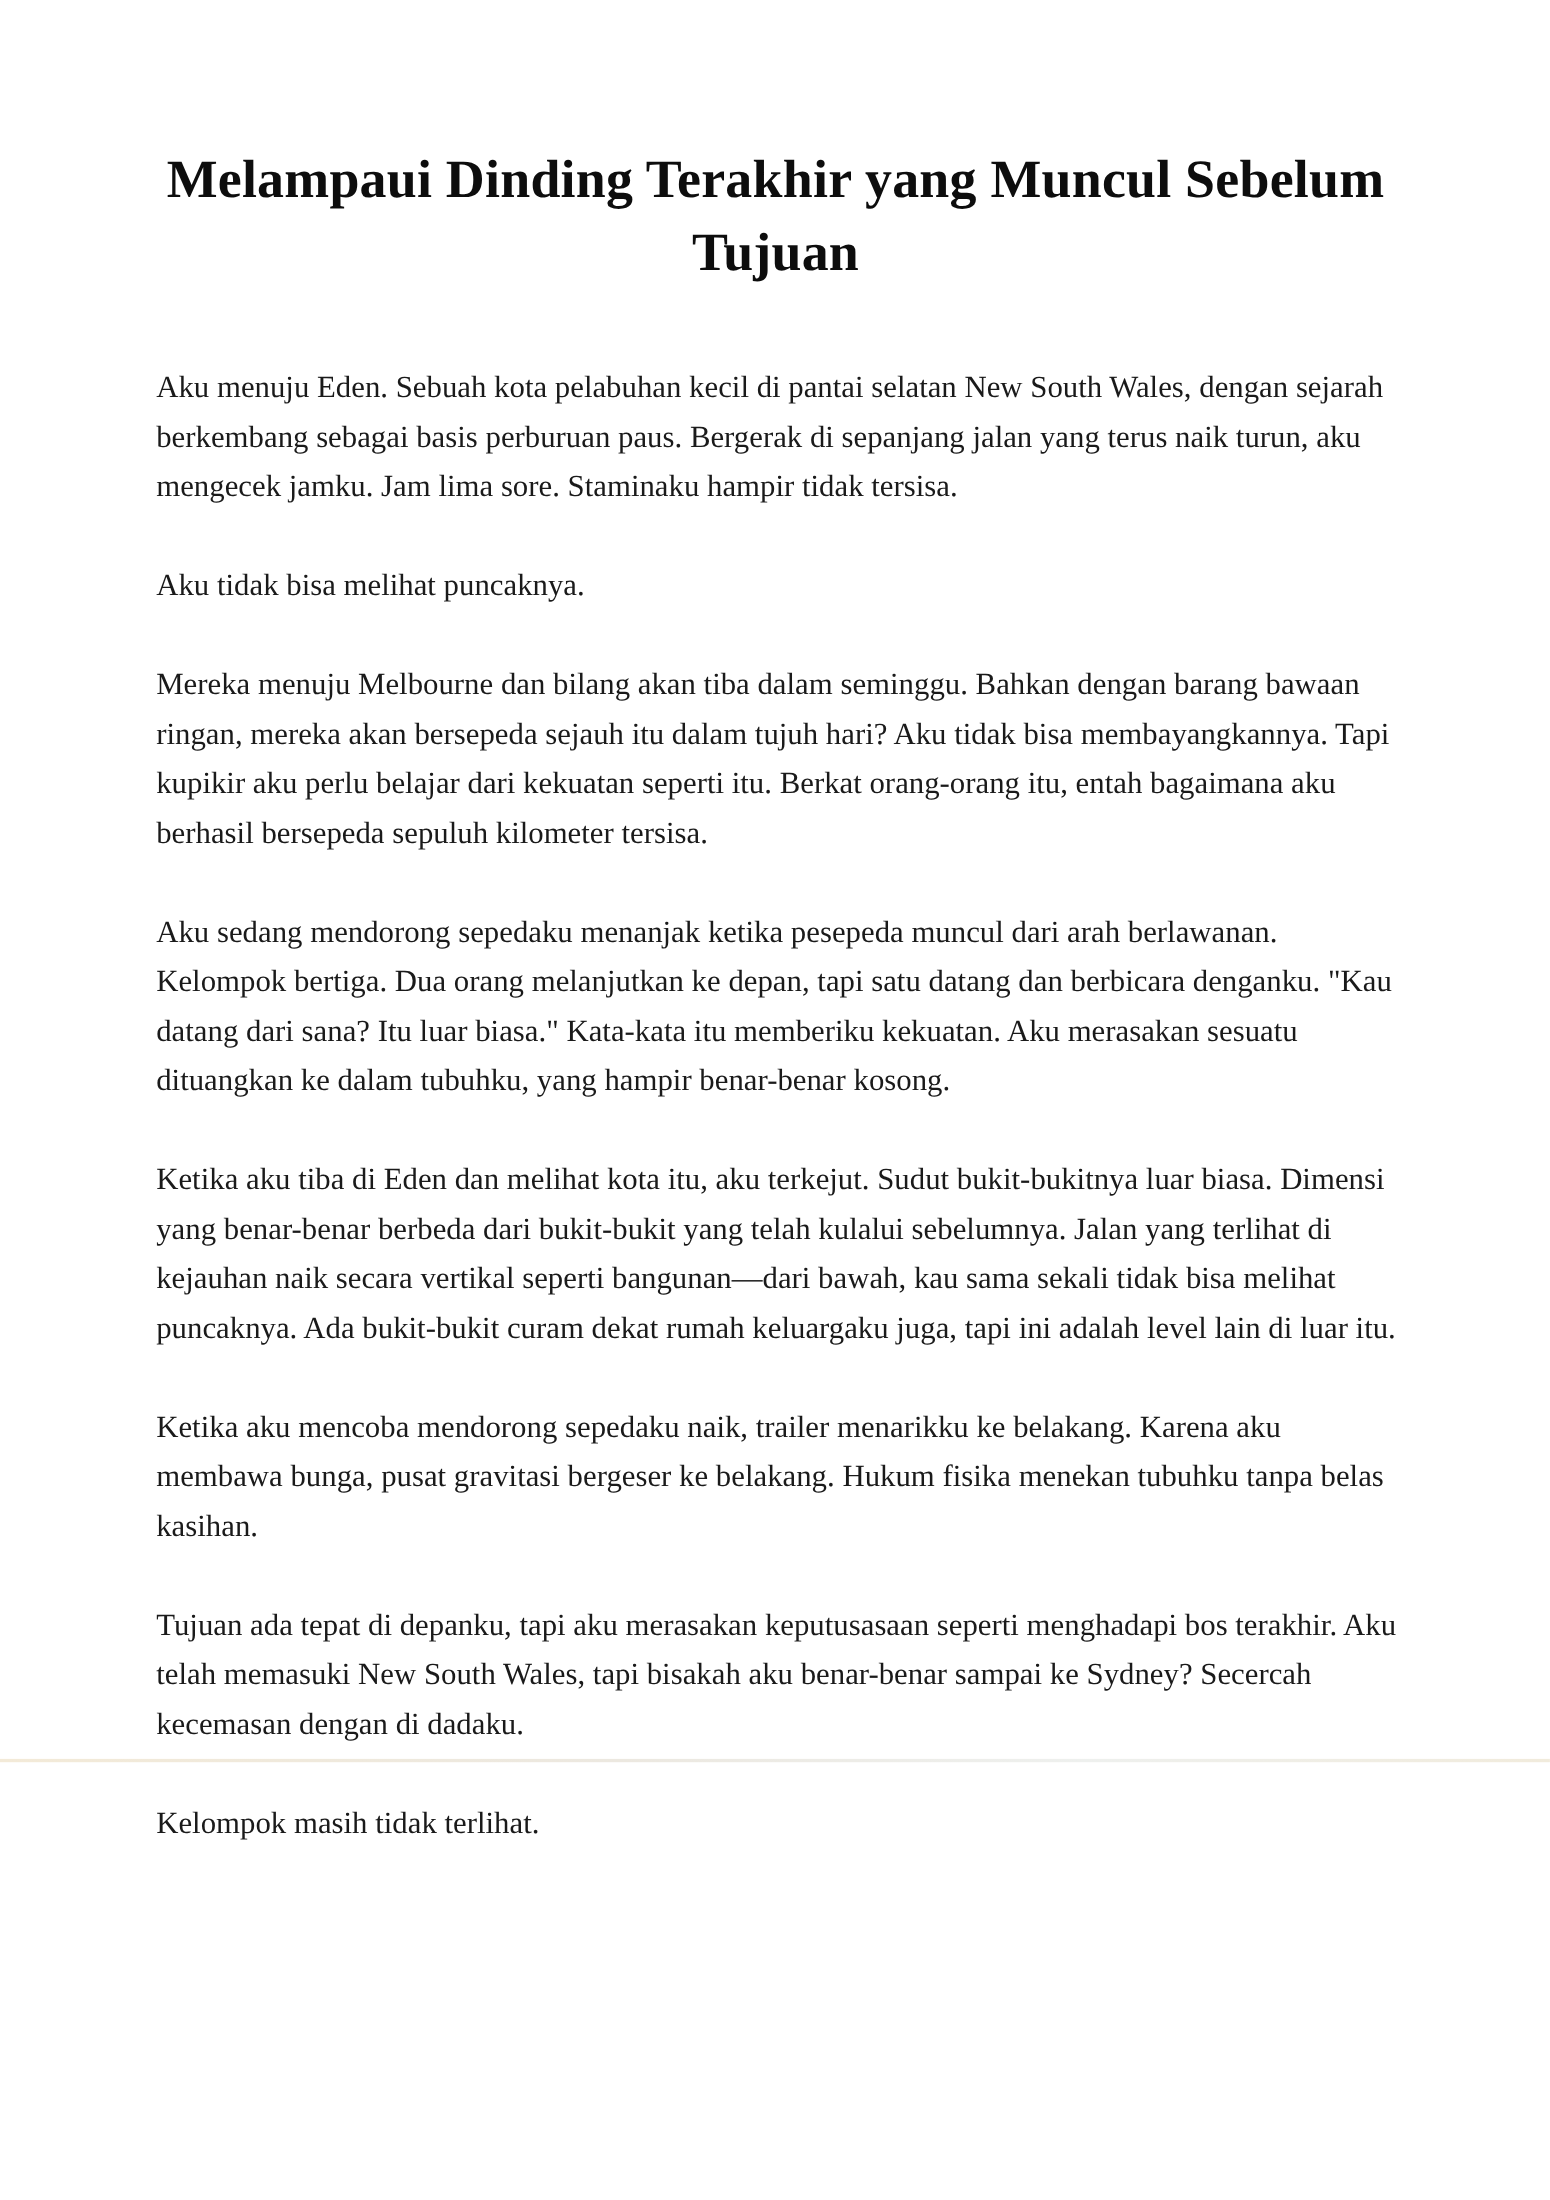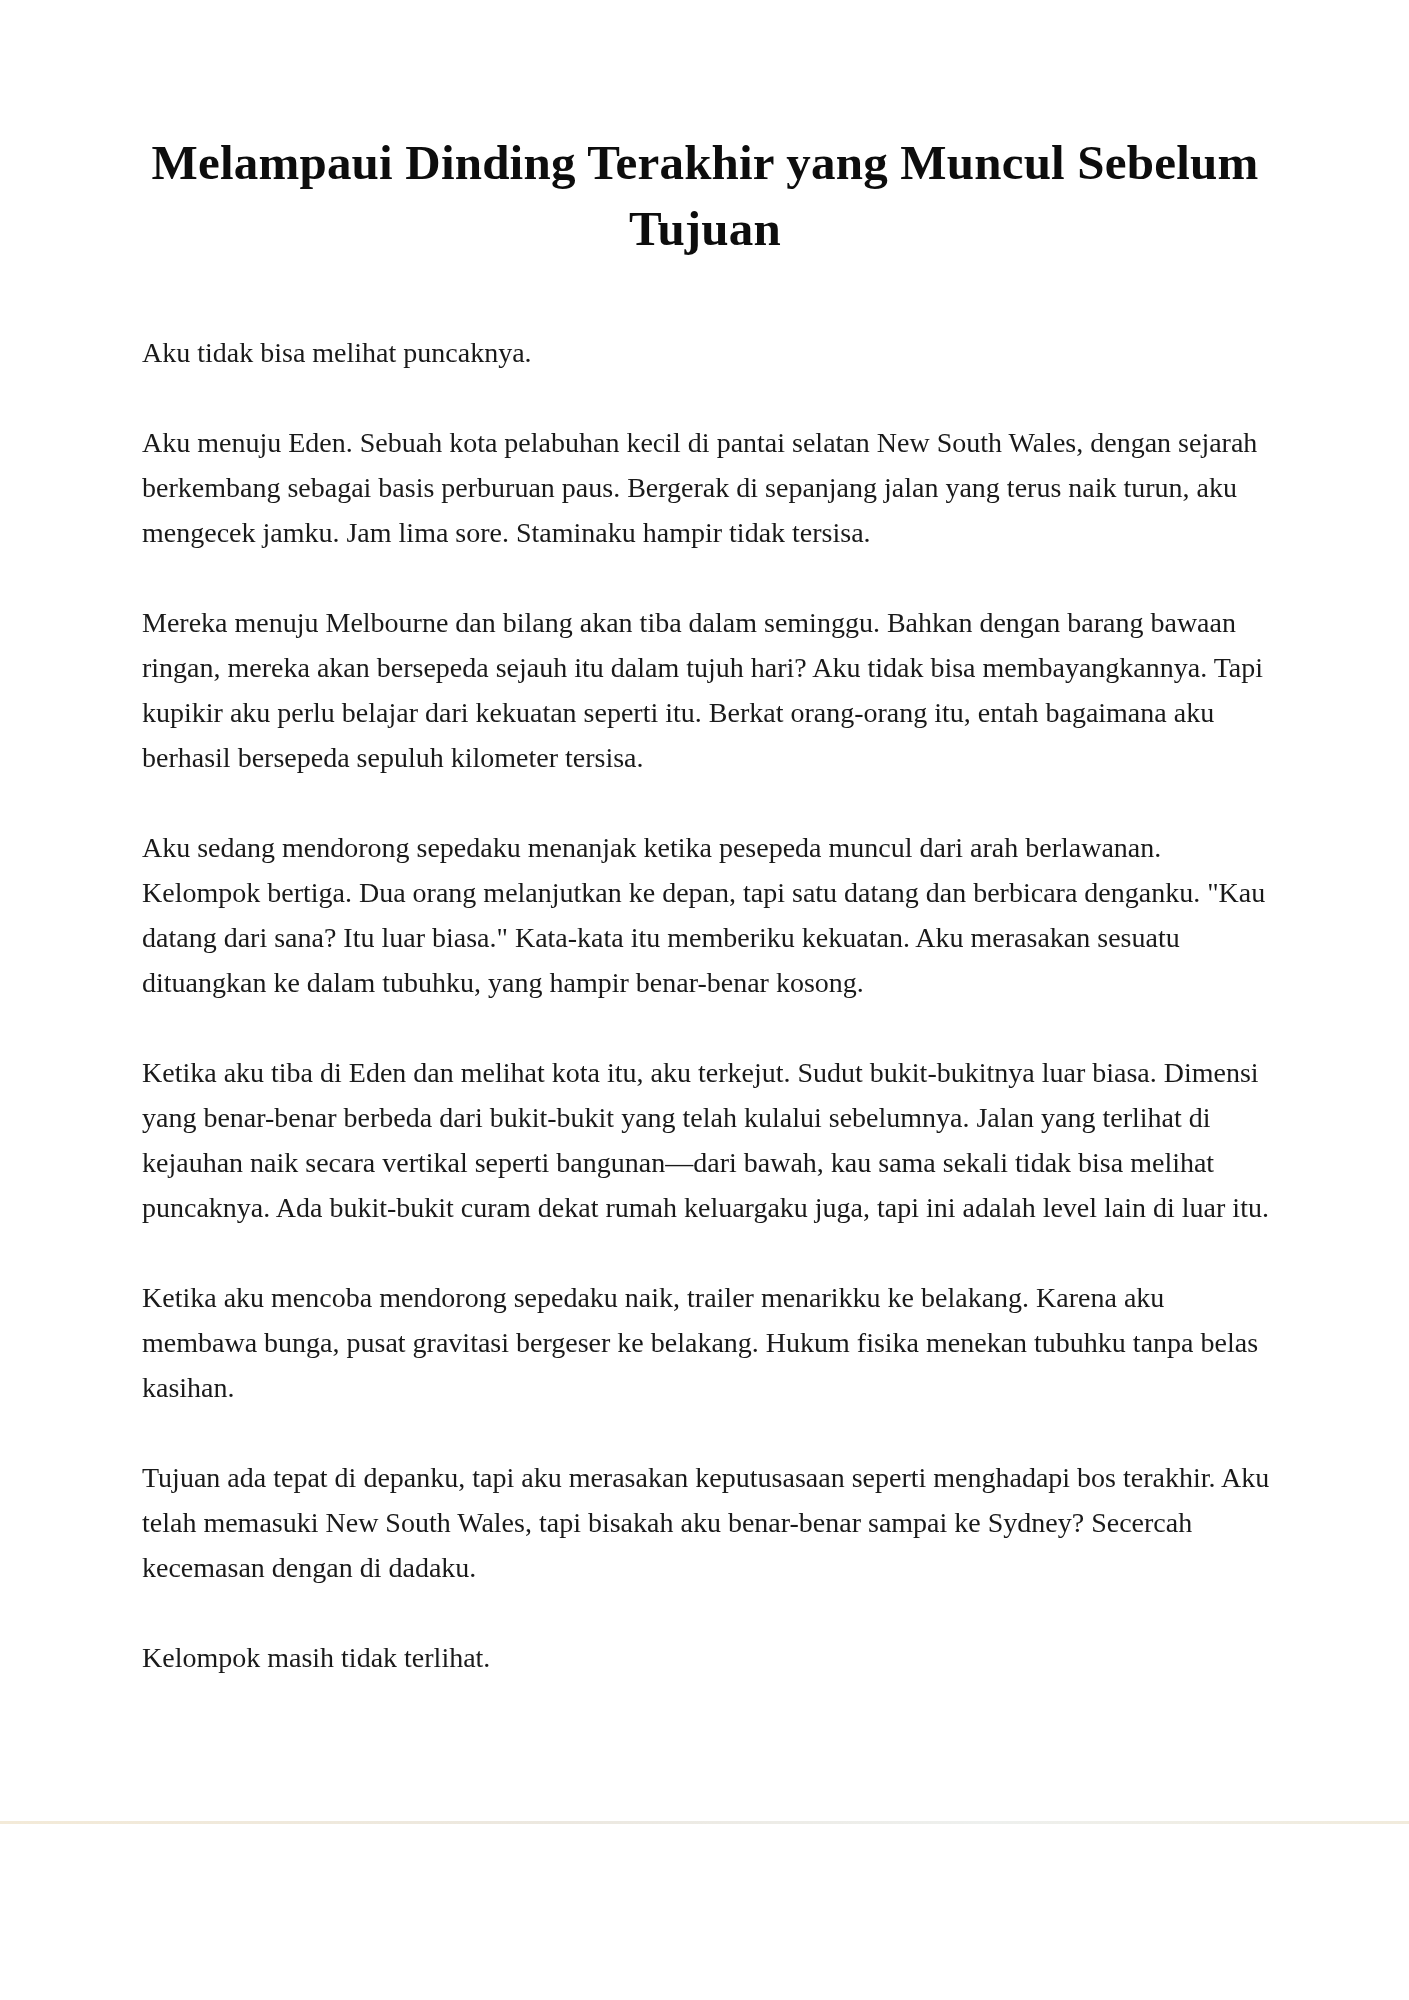--- a/index.html
+++ b/index.html
@@ -12,21 +12,21 @@
       height: 2000px;
       position: relative;
       overflow: hidden;
       color: #111111;
     }
     .page {
       position: absolute;
       left: 0;
       top: 0;
       width: 1409px;
-      height: 1824px;
+      height: 1602px;
       background: #ffffff;
     }
     .title {
       position: absolute;
       left: 140px;
       top: 130px;
       width: 1130px;
       margin: 0;
       text-align: center;
       font-family: "Liberation Serif", "DejaVu Serif", serif;
@@ -59,22 +59,22 @@
       background: linear-gradient(to right, #f3ead8, #ece8e0 40%, #eef0ee 70%, #f1ebdc);
     }
   </style>
 </head>
 <body>
 
 <div class="page">
   <h1 class="title">Melampaui Dinding Terakhir yang Muncul Sebelum Tujuan</h1>
 
   <div class="body-text">
+    <p>Aku menuju Eden. Sebuah kota pelabuhan kecil di pantai selatan New South Wales, dengan sejarah berkembang sebagai basis perburuan paus. Bergerak di sepanjang jalan yang terus naik turun, aku mengecek jamku. Jam lima sore. Staminaku hampir tidak tersisa.</p>
     <p>Aku tidak bisa melihat puncaknya.</p>
-    <p>Aku menuju Eden. Sebuah kota pelabuhan kecil di pantai selatan New South Wales, dengan sejarah berkembang sebagai basis perburuan paus. Bergerak di sepanjang jalan yang terus naik turun, aku mengecek jamku. Jam lima sore. Staminaku hampir tidak tersisa.</p>
     <p>Mereka menuju Melbourne dan bilang akan tiba dalam seminggu. Bahkan dengan barang bawaan ringan, mereka akan bersepeda sejauh itu dalam tujuh hari? Aku tidak bisa membayangkannya. Tapi kupikir aku perlu belajar dari kekuatan seperti itu. Berkat orang-orang itu, entah bagaimana aku berhasil bersepeda sepuluh kilometer tersisa.</p>
     <p>Aku sedang mendorong sepedaku menanjak ketika pesepeda muncul dari arah berlawanan. Kelompok bertiga. Dua orang melanjutkan ke depan, tapi satu datang dan berbicara denganku. "Kau datang dari sana? Itu luar biasa." Kata-kata itu memberiku kekuatan. Aku merasakan sesuatu dituangkan ke dalam tubuhku, yang hampir benar-benar kosong.</p>
     <p>Ketika aku tiba di Eden dan melihat kota itu, aku terkejut. Sudut bukit-bukitnya luar biasa. Dimensi yang benar-benar berbeda dari bukit-bukit yang telah kulalui sebelumnya. Jalan yang terlihat di kejauhan naik secara vertikal seperti bangunan—dari bawah, kau sama sekali tidak bisa melihat puncaknya. Ada bukit-bukit curam dekat rumah keluargaku juga, tapi ini adalah level lain di luar itu.</p>
     <p>Ketika aku mencoba mendorong sepedaku naik, trailer menarikku ke belakang. Karena aku membawa bunga, pusat gravitasi bergeser ke belakang. Hukum fisika menekan tubuhku tanpa belas kasihan.</p>
     <p>Tujuan ada tepat di depanku, tapi aku merasakan keputusasaan seperti menghadapi bos terakhir. Aku telah memasuki New South Wales, tapi bisakah aku benar-benar sampai ke Sydney? Secercah kecemasan dengan di dadaku.</p>
     <p>Kelompok masih tidak terlihat.</p>
   </div>
 
   <div class="bottom-strip"></div>
 </div>

